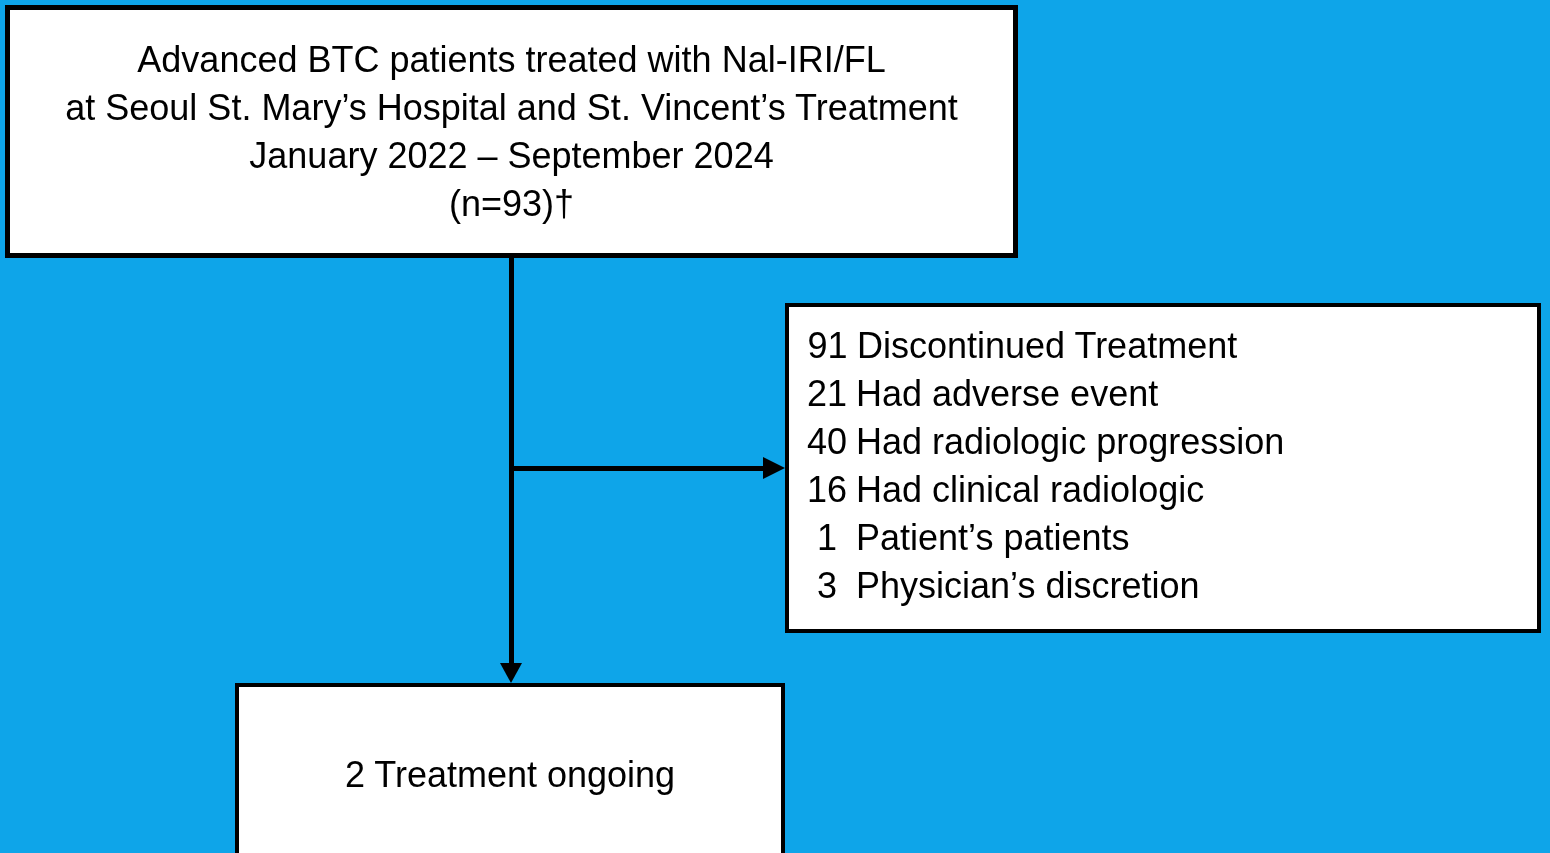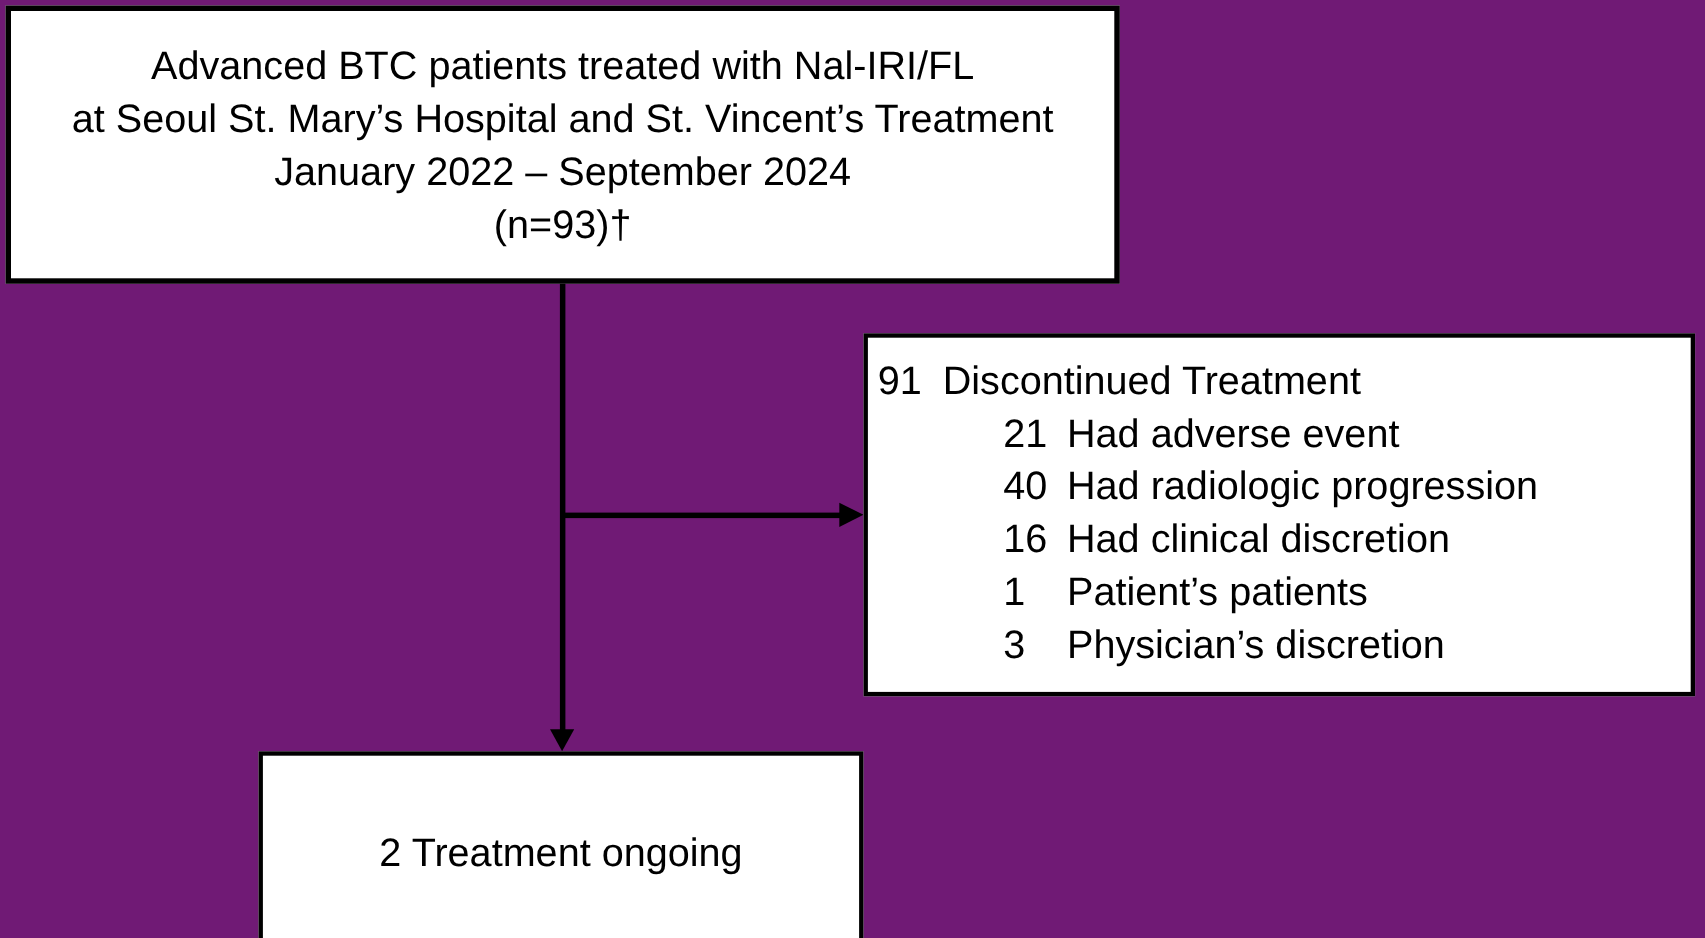--- a/index.html
+++ b/index.html
@@ -4,21 +4,21 @@
 <style>
   html, body {
     margin: 0;
     padding: 0;
     background: #ffffff;
   }
   #canvas {
     position: relative;
     width: 1550px;
     height: 853px;
-    background: #701a75;
+    background: #0ea5e9;
     font-family: "Liberation Sans", sans-serif;
     color: #000000;
     overflow: hidden;
   }
   .box {
     position: absolute;
     box-sizing: border-box;
     background: #ffffff;
   }
   
@@ -39,31 +39,31 @@
   
   .box-right {
     left: 785px;
     top: 303px;
     width: 756px;
     height: 330px;
     border: 4px solid #000000;
     font-size: 36px;
     line-height: 48px;
     padding: 15px 0 0 9px;
+    text-align: center;
   }
   .box-right .row {
     display: flex;
     white-space: pre;
   }
   .box-right .row-title .num {
     display: inline-block;
     width: 59px;
   }
   .box-right .row-item {
-    margin-left: 114px;
   }
   .box-right .row-item .num {
     display: inline-block;
     width: 58px;
   }
   
   .box-bottom {
     left: 235px;
     top: 683px;
     width: 550px;
@@ -135,21 +135,21 @@
     <div class="row row-title">
       <span class="num">91</span><span>Discontinued Treatment</span>
     </div>
     <div class="row row-item">
       <span class="num">21</span><span>Had adverse event</span>
     </div>
     <div class="row row-item">
       <span class="num">40</span><span>Had radiologic progression</span>
     </div>
     <div class="row row-item">
-      <span class="num">16</span><span>Had clinical discretion</span>
+      <span class="num">16</span><span>Had clinical radiologic</span>
     </div>
     <div class="row row-item">
       <span class="num">1</span><span>Patient’s patients</span>
     </div>
     <div class="row row-item">
       <span class="num">3</span><span>Physician’s discretion</span>
     </div>
   </div>
 
   <div class="box box-bottom">

